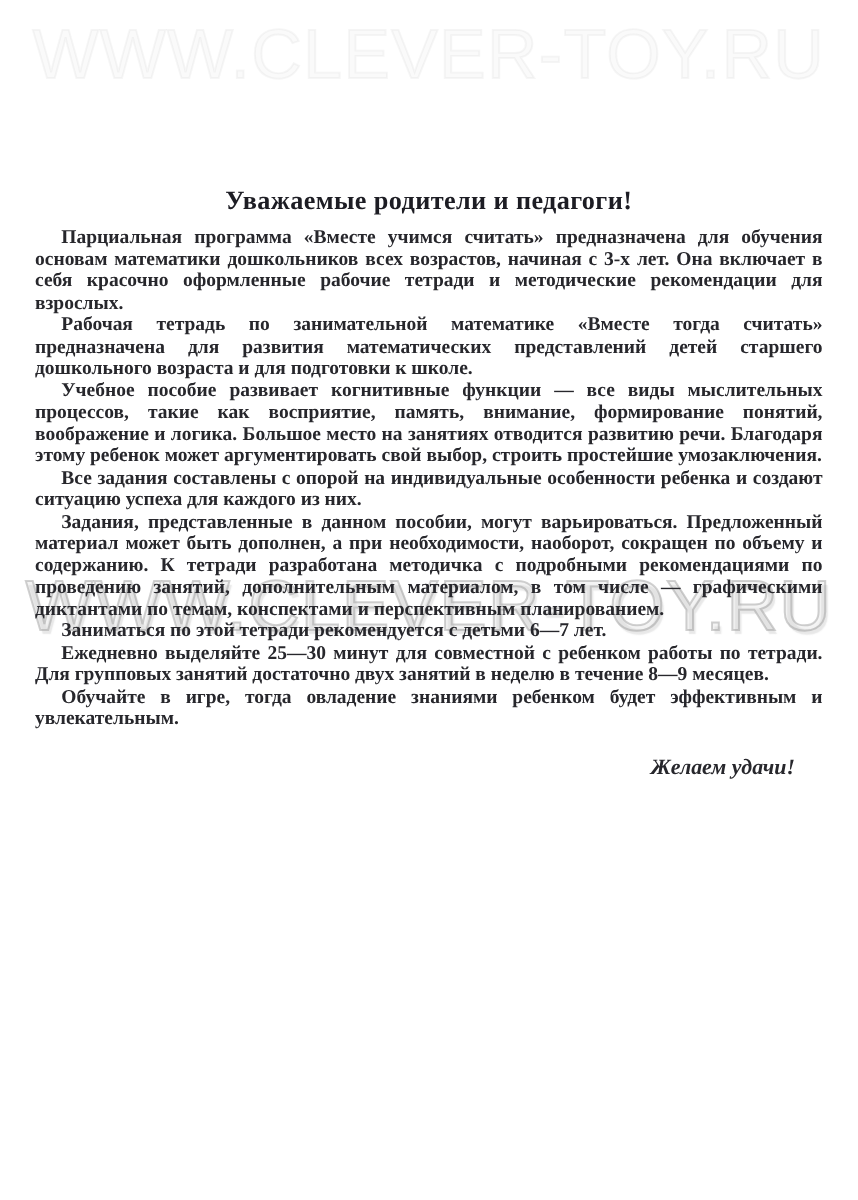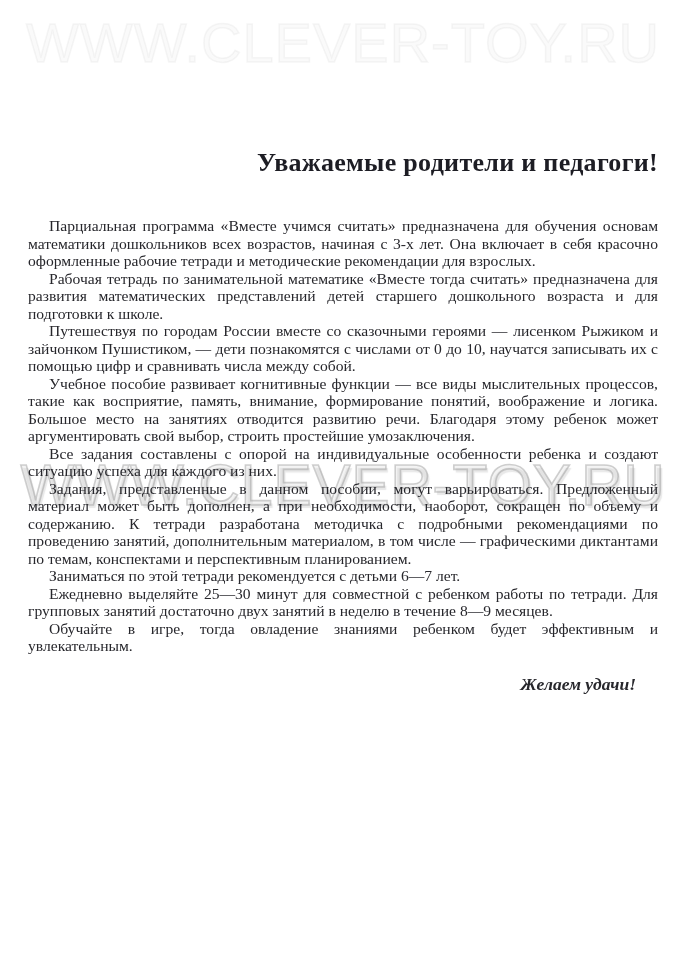--- a/index.html
+++ b/index.html
@@ -38,34 +38,35 @@
     text-shadow: 2px 3px 1px rgba(150, 150, 150, 0.22);
   }
   .content {
     position: absolute;
     left: 28px;
     right: 28px;
     top: 148px;
     z-index: 2;
   }
   .title {
-    margin: 0 0 39px 0;
-    font-size: 26px;
+    margin: 0 0 8px 0;
+    font-size: 21px;
     font-weight: bold;
-    text-align: right;
+    text-align: center;
     color: #1d1d24;
     letter-spacing: 0.3px;
   }
   .body-p {
     margin: 0;
     font-size: 15.6px;
     line-height: 17.5px;
     text-align: justify;
     text-indent: 21px;
     color: #27272c;
+    font-weight: bold;
   }
   .closing {
     margin-top: 19px;
     padding-right: 22px;
     text-align: right;
     font-size: 17.5px;
     font-weight: bold;
     font-style: italic;
     color: #27272c;
   }
@@ -75,21 +76,20 @@
 
 <div class="page">
   <div class="watermark watermark-top">WWW.CLEVER-TOY.RU</div>
   <div class="watermark watermark-middle">WWW.CLEVER-TOY.RU</div>
 
   <div class="content">
     <h1 class="title">Уважаемые родители и педагоги!</h1>
 
     <p class="body-p">Парциальная программа «Вместе учимся считать» предназначена для обучения основам математики дошкольников всех возрастов, начиная с 3-х лет. Она включает в себя красочно оформленные рабочие тетради и методические рекомендации для взрослых.</p>
     <p class="body-p">Рабочая тетрадь по занимательной математике «Вместе тогда считать» предназначена для развития математических представлений детей старшего дошкольного возраста и для подготовки к школе.</p>
-    <p class="body-p">Путешествуя по городам России вместе со сказочными героями — лисенком Рыжиком и зайчонком Пушистиком, — дети познакомятся с числами от 0 до 10, научатся записывать их с помощью цифр и сравнивать числа между собой.</p>
     <p class="body-p">Учебное пособие развивает когнитивные функции — все виды мыслительных процессов, такие как восприятие, память, внимание, формирование понятий, воображение и логика. Большое место на занятиях отводится развитию речи. Благодаря этому ребенок может аргументировать свой выбор, строить простейшие умозаключения.</p>
     <p class="body-p">Все задания составлены с опорой на индивидуальные особенности ребенка и создают ситуацию успеха для каждого из них.</p>
     <p class="body-p">Задания, представленные в данном пособии, могут варьироваться. Предложенный материал может быть дополнен, а при необходимости, наоборот, сокращен по объему и содержанию. К тетради разработана методичка с подробными рекомендациями по проведению занятий, дополнительным материалом, в том числе — графическими диктантами по темам, конспектами и перспективным планированием.</p>
     <p class="body-p">Заниматься по этой тетради рекомендуется с детьми 6—7 лет.</p>
     <p class="body-p">Ежедневно выделяйте 25—30 минут для совместной с ребенком работы по тетради. Для групповых занятий достаточно двух занятий в неделю в течение 8—9 месяцев.</p>
     <p class="body-p">Обучайте в игре, тогда овладение знаниями ребенком будет эффективным и увлекательным.</p>
 
     <div class="closing">Желаем удачи!</div>
   </div>
 </div>

